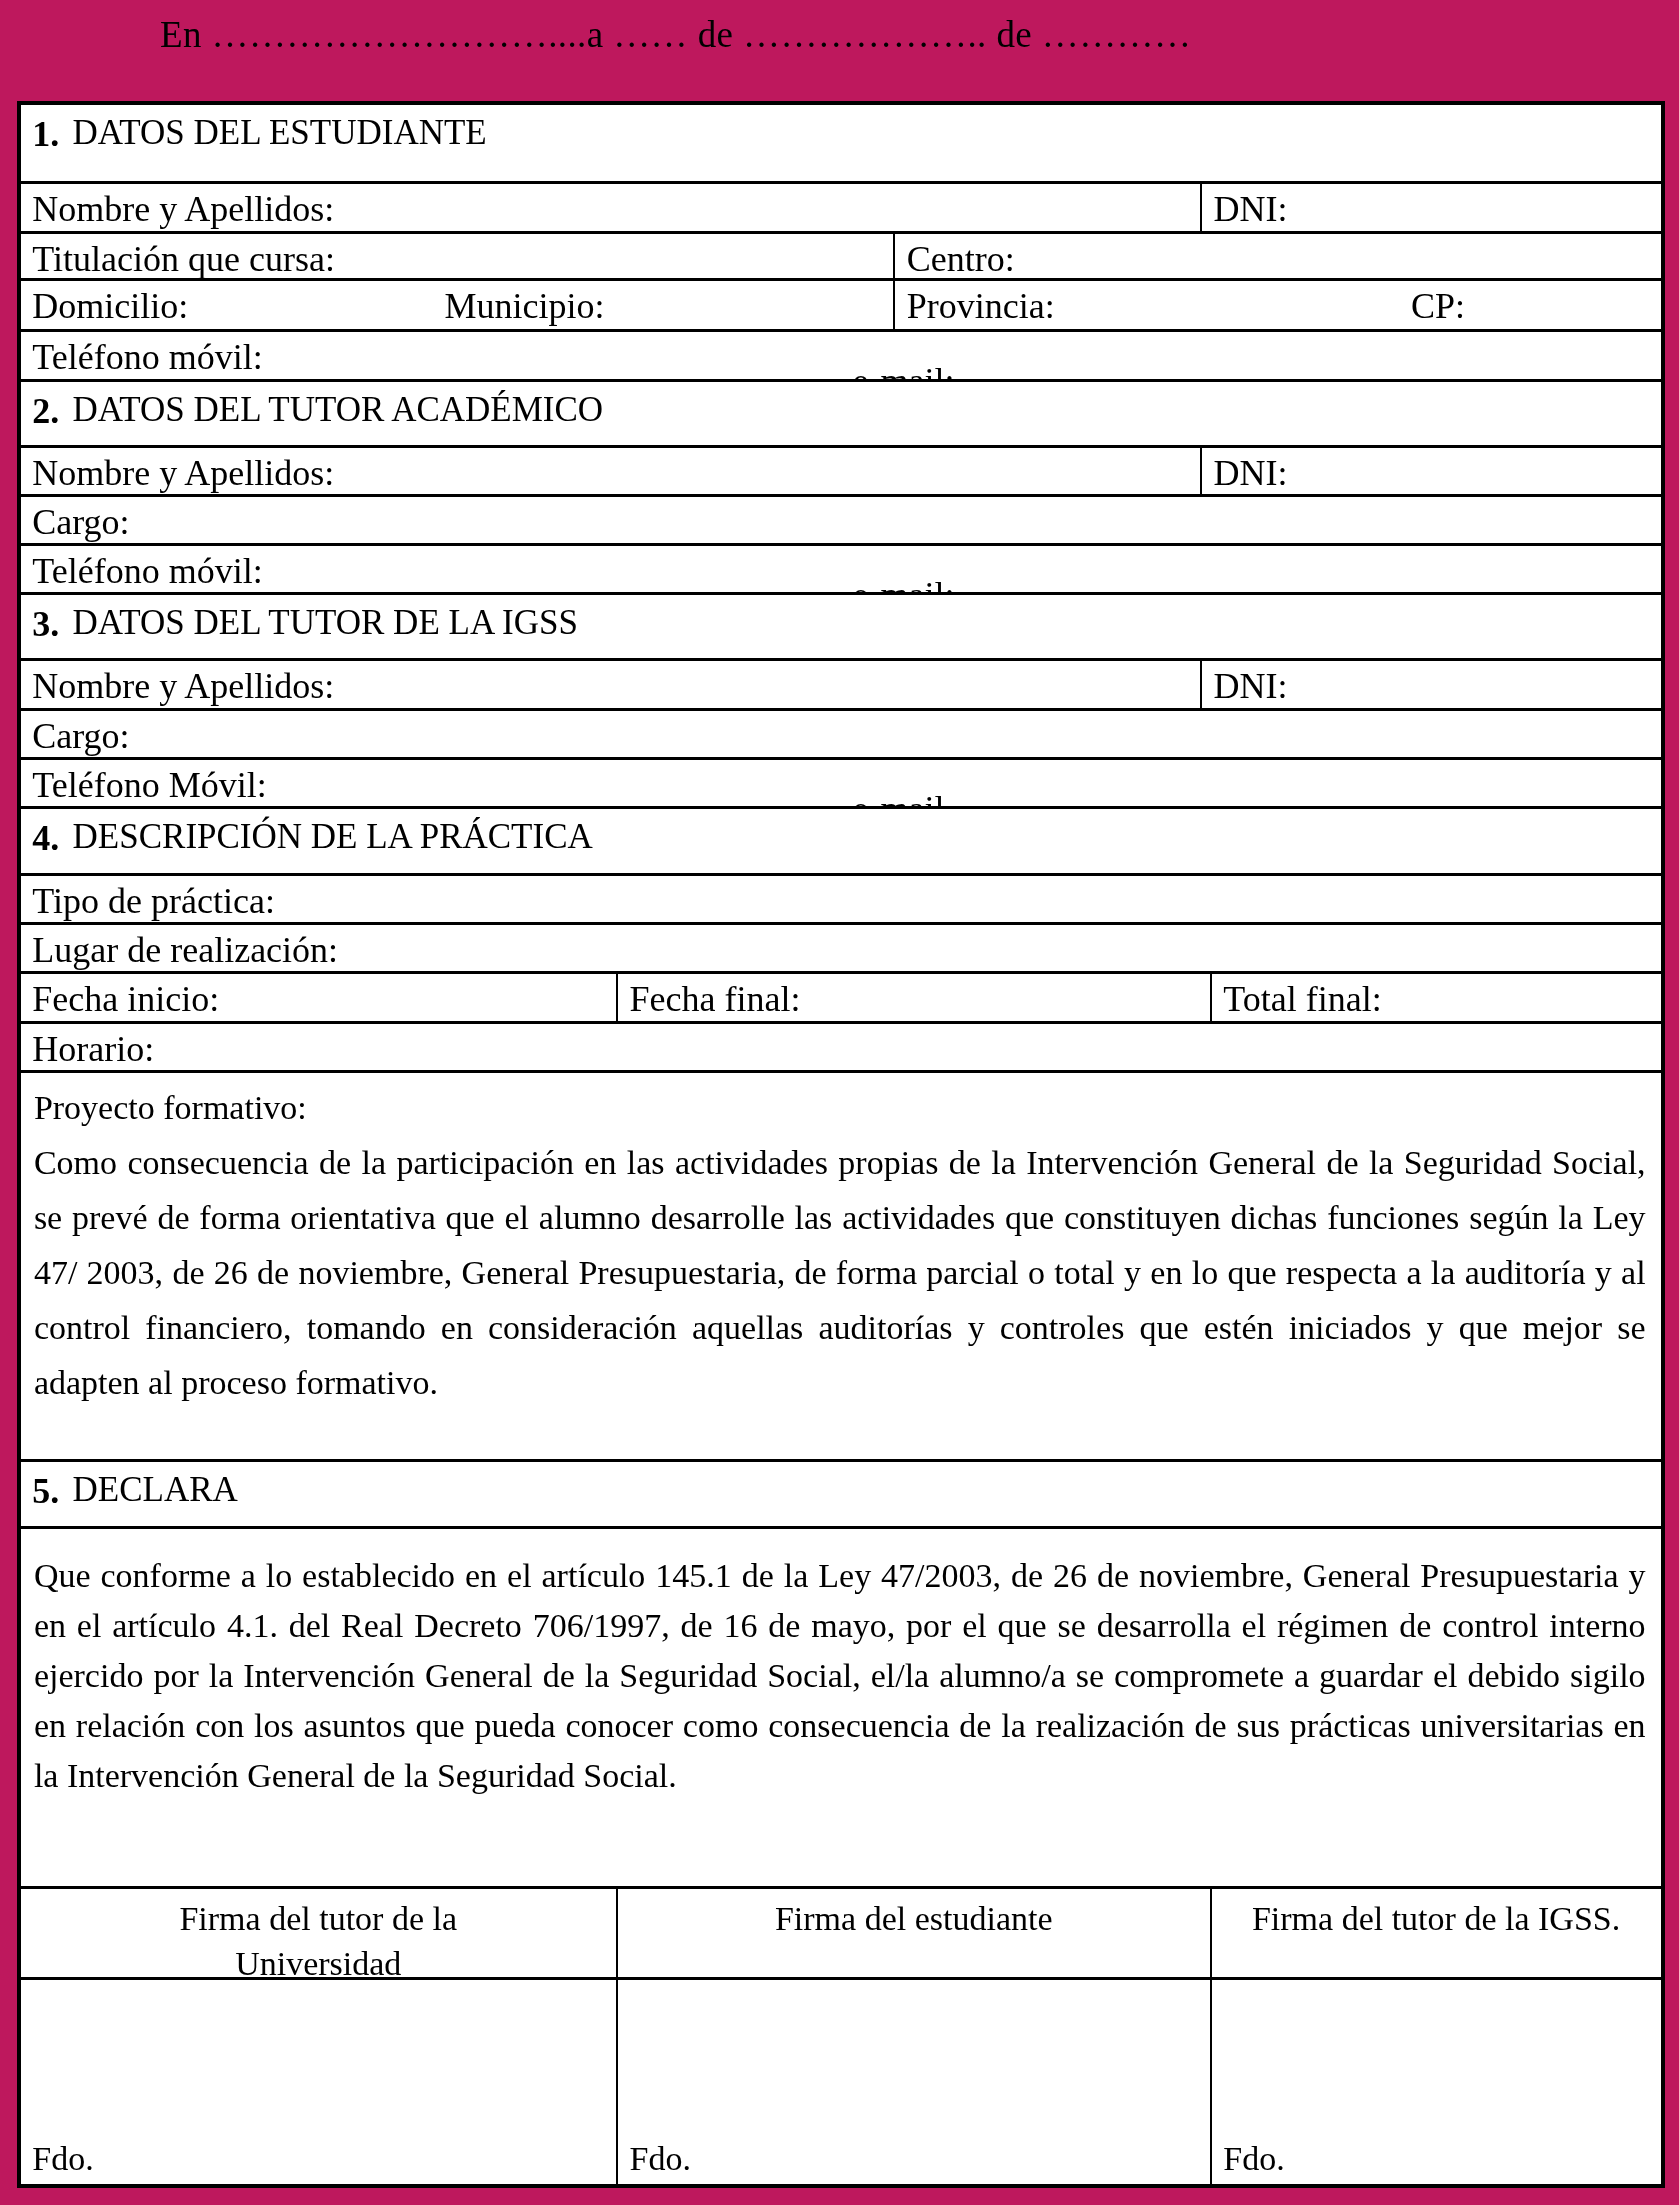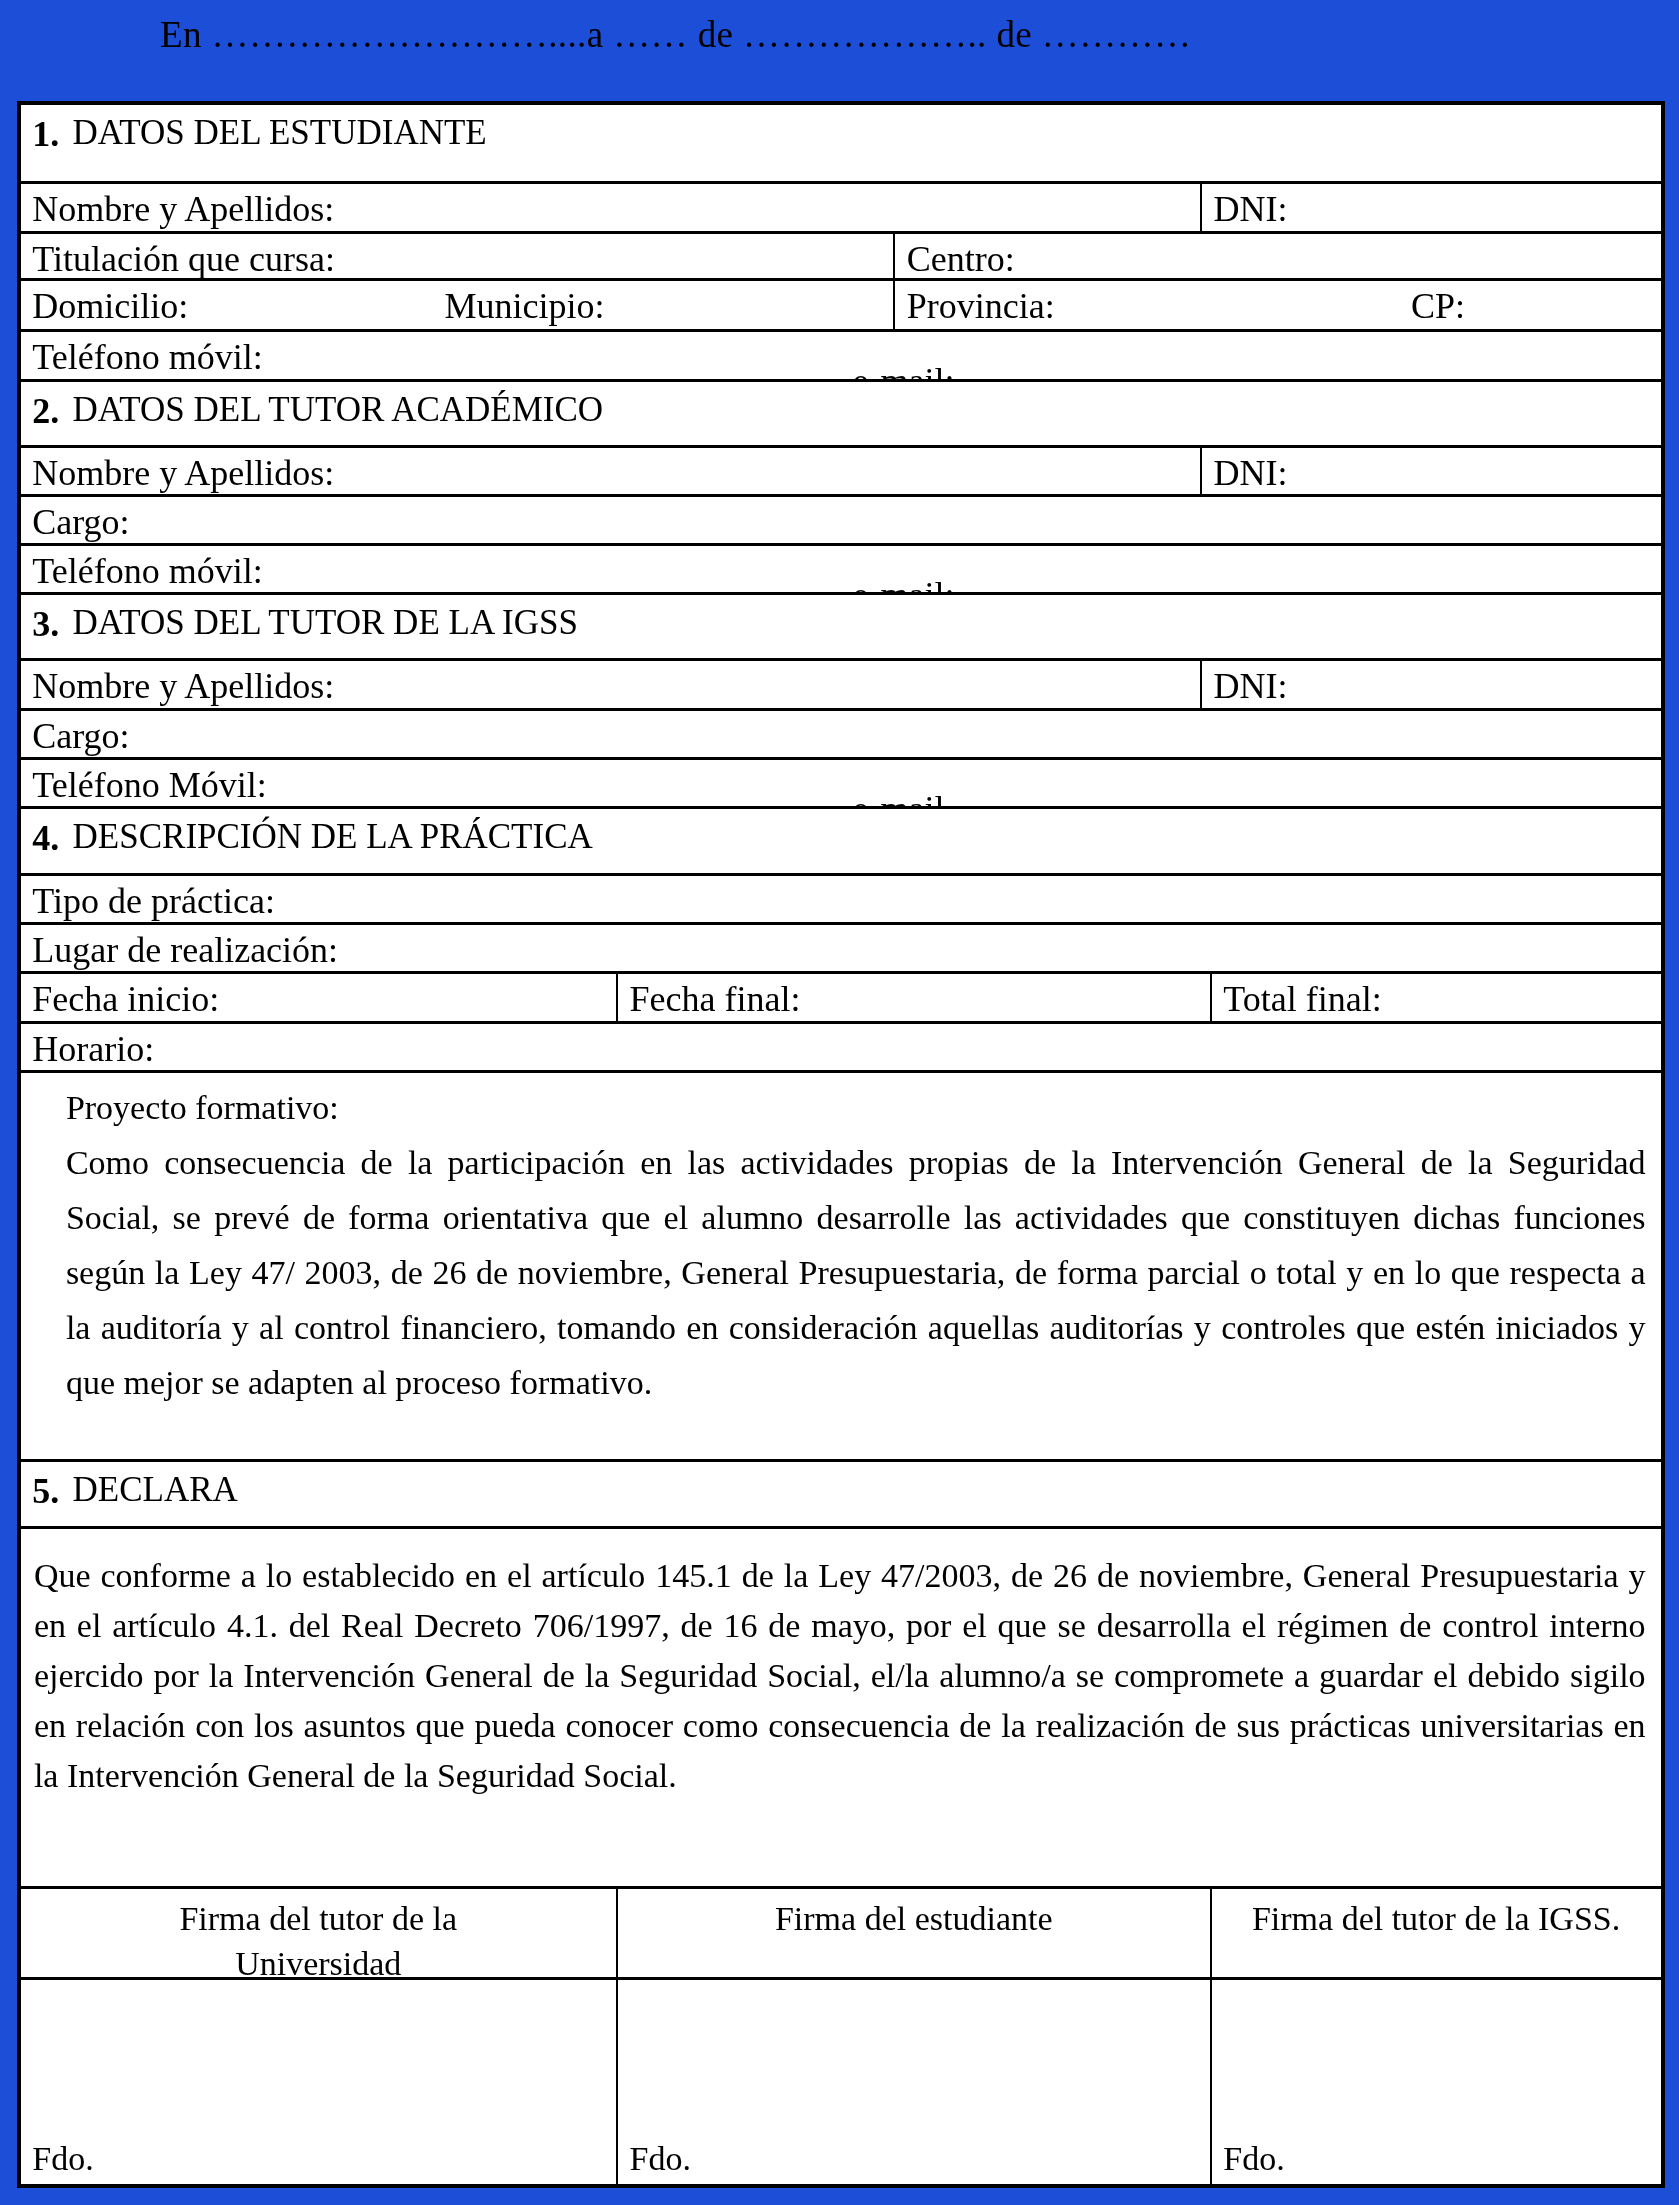--- a/index.html
+++ b/index.html
@@ -6,21 +6,21 @@
     margin: 0;
     padding: 0;
     background: #ffffff;
     color: #000000;
     font-family: "Liberation Serif", "DejaVu Serif", serif;
   }
   .page {
     position: relative;
     width: 1679px;
     height: 2205px;
-    background: #1d4ed8;
+    background: #be185d;
     overflow: hidden;
   }
   .date-line {
     position: absolute;
     left: 160px;
     top: 13.3px;
     font-size: 37px;
     white-space: nowrap;
     letter-spacing: 0.4px;
   }
@@ -83,21 +83,20 @@
   .abs-municipio { left: 424px; }
   .abs-cp        { left: 516px; }
   .abs-email     { left: 832px; margin-top: 24px; }
 
   .para-cell {
     width: 100%;
     box-sizing: border-box;
     padding: 6.7px 15px 0 13.3px;
     font-size: 34px;
     line-height: 55px;
-    margin-left: 32px;
   }
   .para-label { text-align: left; }
   .para-text  { text-align: justify; }
 
   .declara-cell {
     width: 100%;
     box-sizing: border-box;
     padding: 21.6px 15px 0 13.3px;
     font-size: 34px;
     line-height: 50px;

